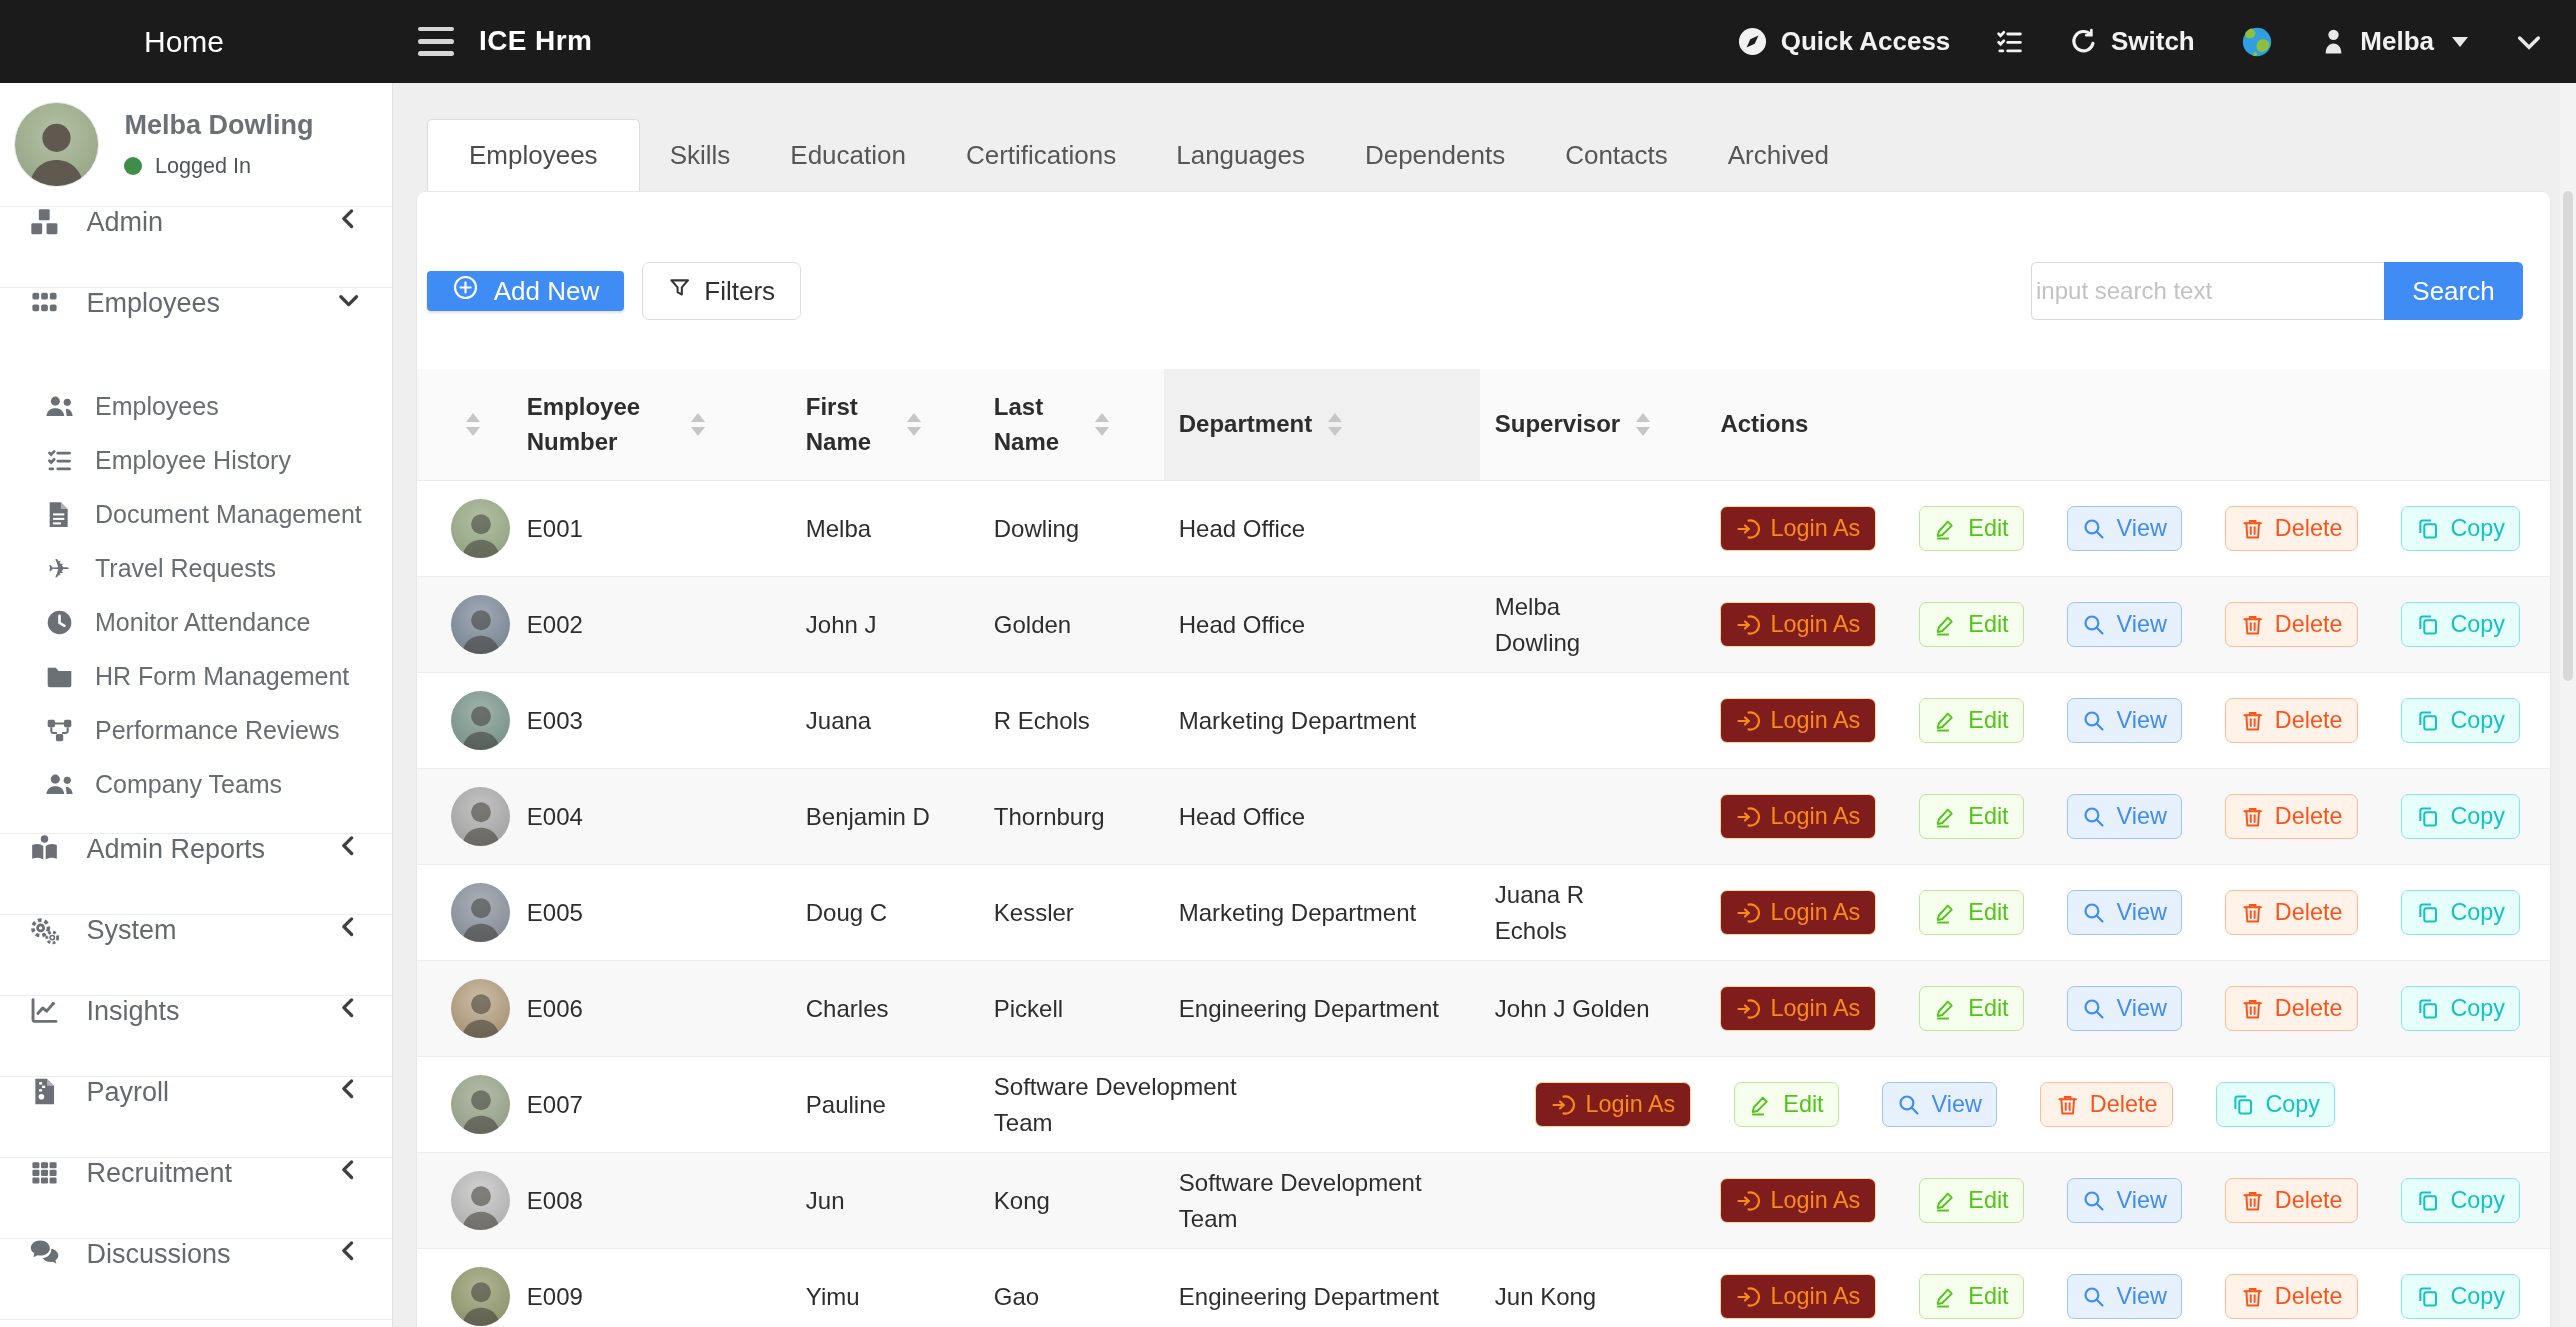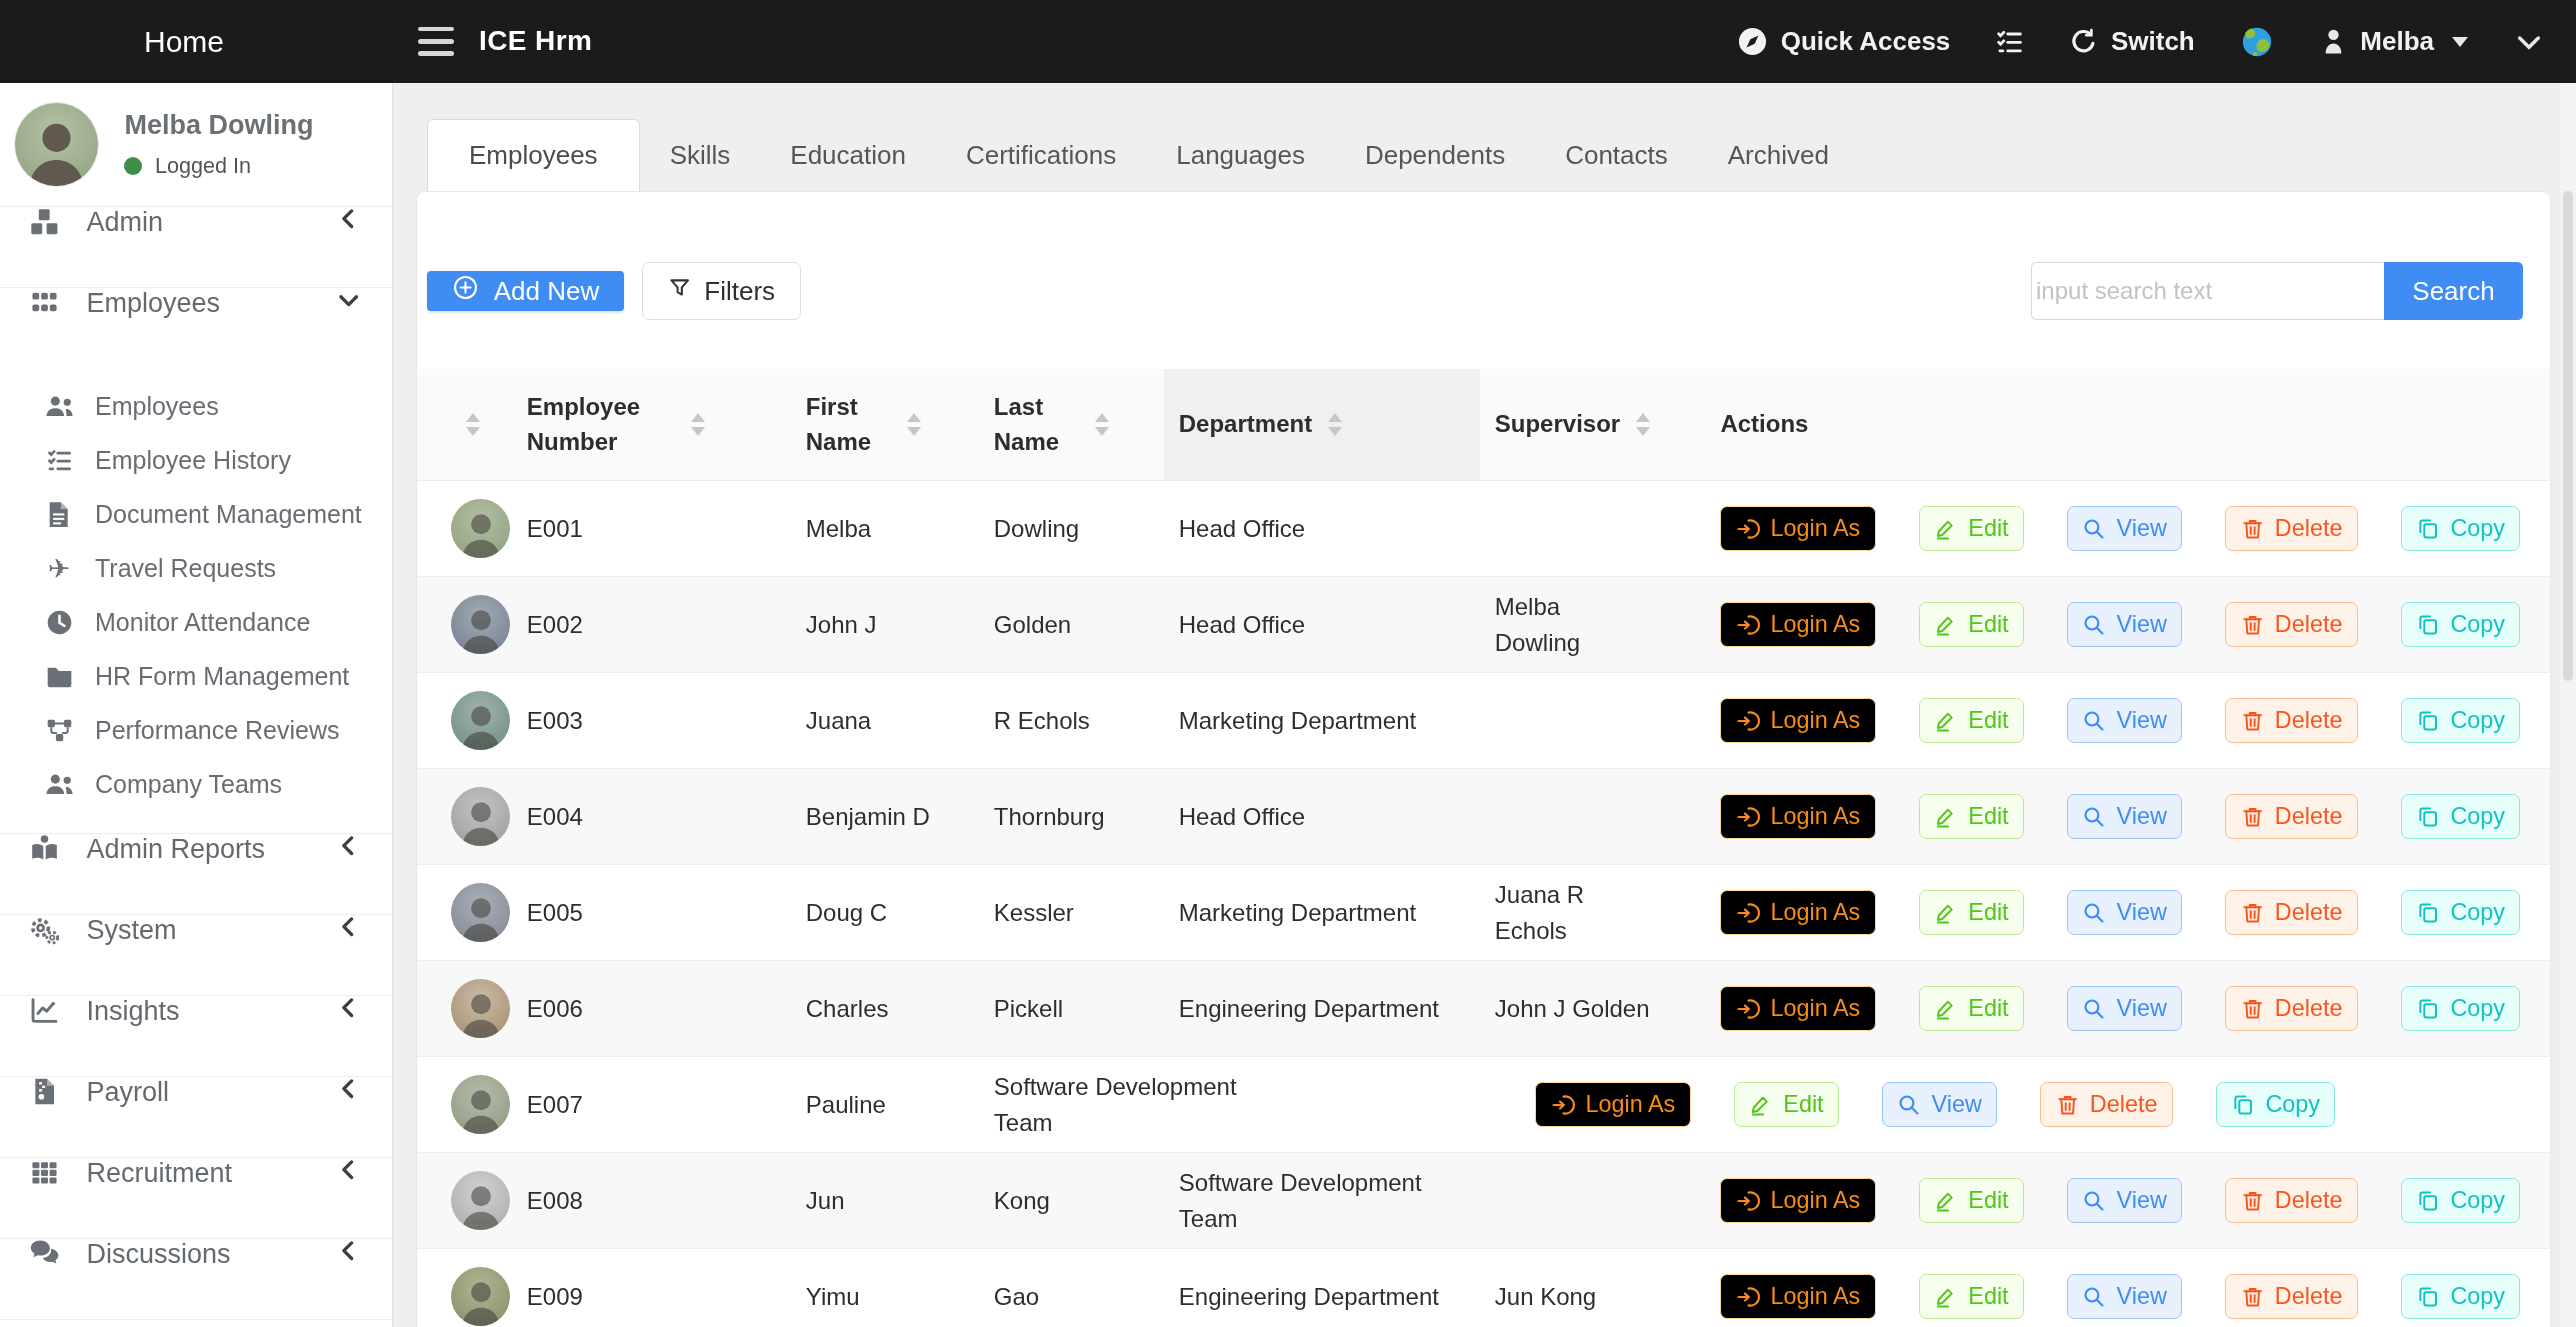--- a/index.html
+++ b/index.html
@@ -105,21 +105,21 @@
   .trow:nth-child(8) .avatar { background:radial-gradient(circle at 50% 35%, #d2d2d2, #a8a8a8); }
   .trow:nth-child(9) .avatar { background:radial-gradient(circle at 50% 35%, #b0b593, #878c66); }
   .dept { max-width:274px; }
   .sup  { max-width:157px; }
 
   .td.actions { gap:43px; }
   .abtn { height:45px; display:inline-flex; align-items:center; gap:10.8px; padding:0 14.4px;
     border-radius:7.2px; border:0.9px solid; font-size:23.4px; cursor:pointer; background:#fff;
     font-family:"Liberation Sans", sans-serif; }
   .abtn svg { display:block; }
-  .abtn.login  { color:#fa8c16; border-color:#ffd591; background:#000000; }
+  .abtn.login  { color:#fa8c16; border-color:#ffd591; background:#7f1d1d; }
   .abtn.edit   { color:#52c41a; border-color:#b7eb8f; background:#f6ffed; }
   .abtn.view   { color:#3e8cf4; border-color:#9cc3fb; background:#e7f1fe; }
   .abtn.delete { color:#fa541c; border-color:#ffbb96; background:#fff2e8; }
   .abtn.copy   { color:#13c2c2; border-color:#87e8de; background:#e6fffb; }
 
   
   .vscroll { position:fixed; right:0; top:83px; width:16px; height:1245px; background:#f3f3f3; }
   .vthumb { position:absolute; left:2.7px; right:2.7px; top:108px; height:490px; background:#d9d9d9; border-radius:7.2px; }
 </style>
 </head>

